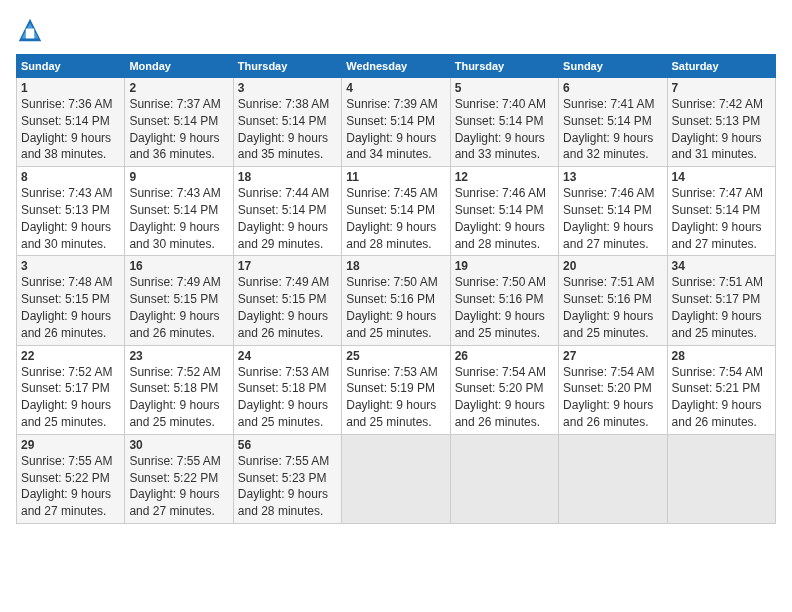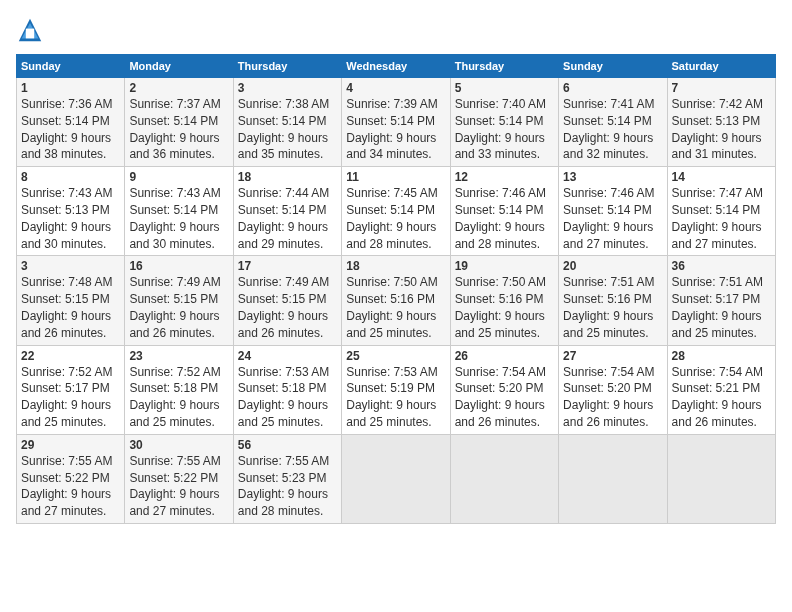--- a/index.html
+++ b/index.html
@@ -286,21 +286,21 @@
         </td>
           <td>
           <span class="day-number">20</span>
           <div class="day-info">
             Sunrise: 7:51 AM<br>
             Sunset: 5:16 PM<br>
             Daylight: 9 hours and 25 minutes.
           </div>
         </td>
           <td>
-          <span class="day-number">36</span>
+          <span class="day-number">34</span>
           <div class="day-info">
             Sunrise: 7:51 AM<br>
             Sunset: 5:17 PM<br>
             Daylight: 9 hours and 25 minutes.
           </div>
         </td>
         </tr>
         <tr>
           <td>
           <span class="day-number">22</span>

